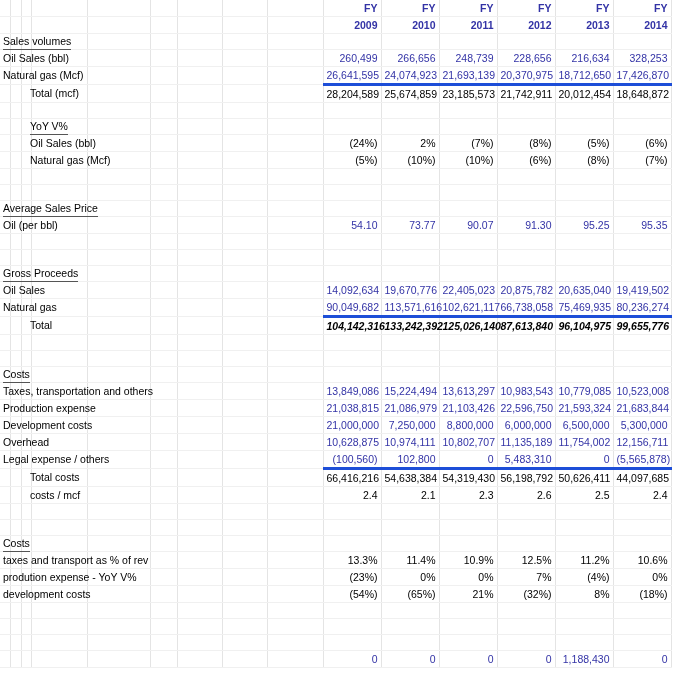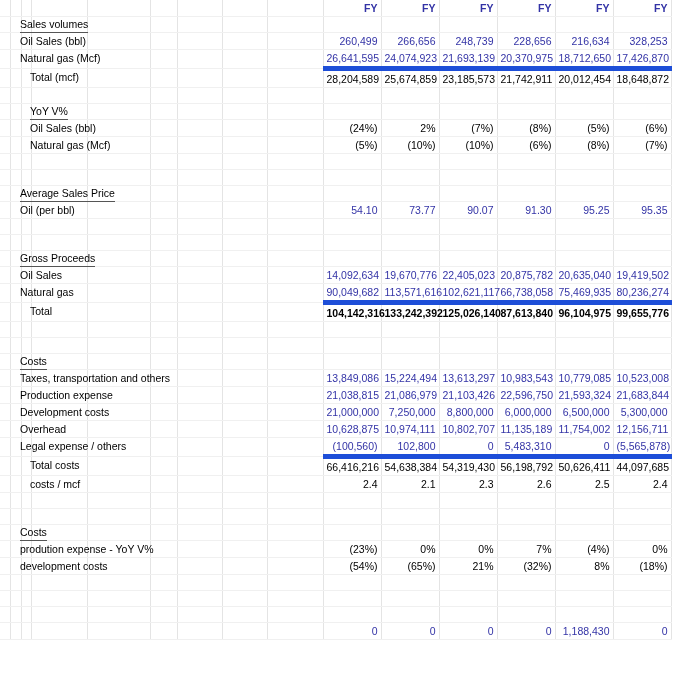--- a/index.html
+++ b/index.html
@@ -28,32 +28,32 @@
   col.c4{width:63px}
   col.c5{width:27px}
   col.c6{width:45px}
   col.c7{width:45px}
   col.c8{width:56px}
   col.cv{width:58px}
 
   
   td.lbl{position:relative;border-right:1px solid #e4e4e4;}
   .labeltext{
-    position:absolute;left:20px;top:0;height:16px;line-height:16px;
+    position:absolute;left:3px;top:0;height:16px;line-height:16px;
     white-space:nowrap;z-index:5;
   }
   .labeltext.ind{left:30px;}
   .num{text-align:right;color:#3333a6;}
   .num.black{color:#000000;}
   .num.bold{font-weight:bold;color:#000000;}
   .hdr{text-align:right;color:#3333a6;font-weight:bold;}
   .sect{font-weight:normal;}
   .sect .labeltext{border-bottom:1px solid #555555;padding-bottom:0px;height:15px;line-height:15px;}
-  .topline td.tl{border-top:5px solid #1d4ed8;}
-  .bold{font-weight:bold;}
+  .topline td.tl{border-top:3px solid #1d4ed8;}
+  .bold{font-weight:bold;font-style:italic;}
 </style>
 </head>
 <body>
 
 <div id="sheet">
   <table class="grid">
     <colgroup>
       <col class="c0">
         <col class="c1">
         <col class="c2">
@@ -82,20 +82,37 @@
           <td></td>
           <td></td>
           <td class="hdr">FY</td>
           <td class="hdr">FY</td>
           <td class="hdr">FY</td>
           <td class="hdr">FY</td>
           <td class="hdr">FY</td>
           <td class="hdr">FY</td>
         </tr>
         <tr>
+          <td></td>
+          <td></td>
+          <td></td>
+          <td></td>
+          <td></td>
+          <td></td>
+          <td></td>
+          <td></td>
+          <td></td>
+          <td class="hdr">2009</td>
+          <td class="hdr">2010</td>
+          <td class="hdr">2011</td>
+          <td class="hdr">2012</td>
+          <td class="hdr">2013</td>
+          <td class="hdr">2014</td>
+        </tr>
+        <tr>
           <td class="lbl sect">
             <span class="labeltext">Sales volumes</span>
           </td>
           <td></td>
           <td></td>
           <td></td>
           <td></td>
           <td></td>
           <td></td>
           <td></td>
@@ -654,20 +671,39 @@
           <td></td>
           <td class="num"></td>
           <td class="num"></td>
           <td class="num"></td>
           <td class="num"></td>
           <td class="num"></td>
           <td class="num"></td>
         </tr>
         <tr>
           <td class="lbl">
+            <span class="labeltext">taxes and transport as % of rev</span>
+          </td>
+          <td></td>
+          <td></td>
+          <td></td>
+          <td></td>
+          <td></td>
+          <td></td>
+          <td></td>
+          <td></td>
+          <td class="num black">13.3%</td>
+          <td class="num black">11.4%</td>
+          <td class="num black">10.9%</td>
+          <td class="num black">12.5%</td>
+          <td class="num black">11.2%</td>
+          <td class="num black">10.6%</td>
+        </tr>
+        <tr>
+          <td class="lbl">
             <span class="labeltext">prodution expense - YoY V%</span>
           </td>
           <td></td>
           <td></td>
           <td></td>
           <td></td>
           <td></td>
           <td></td>
           <td></td>
           <td></td>

